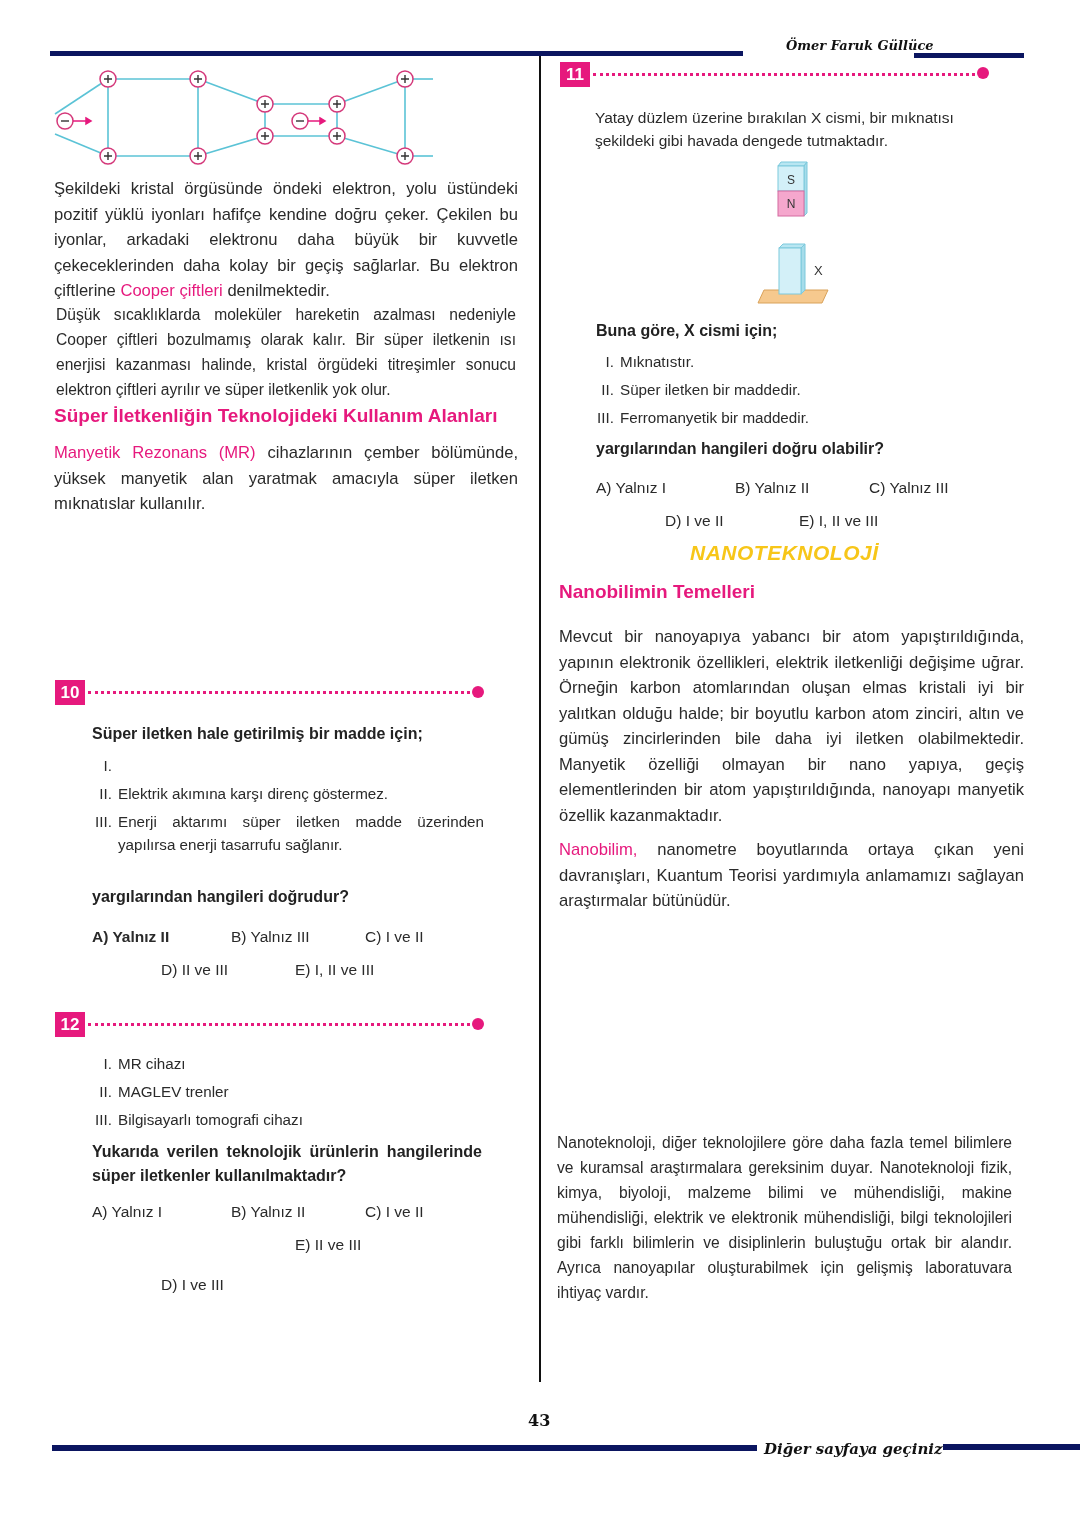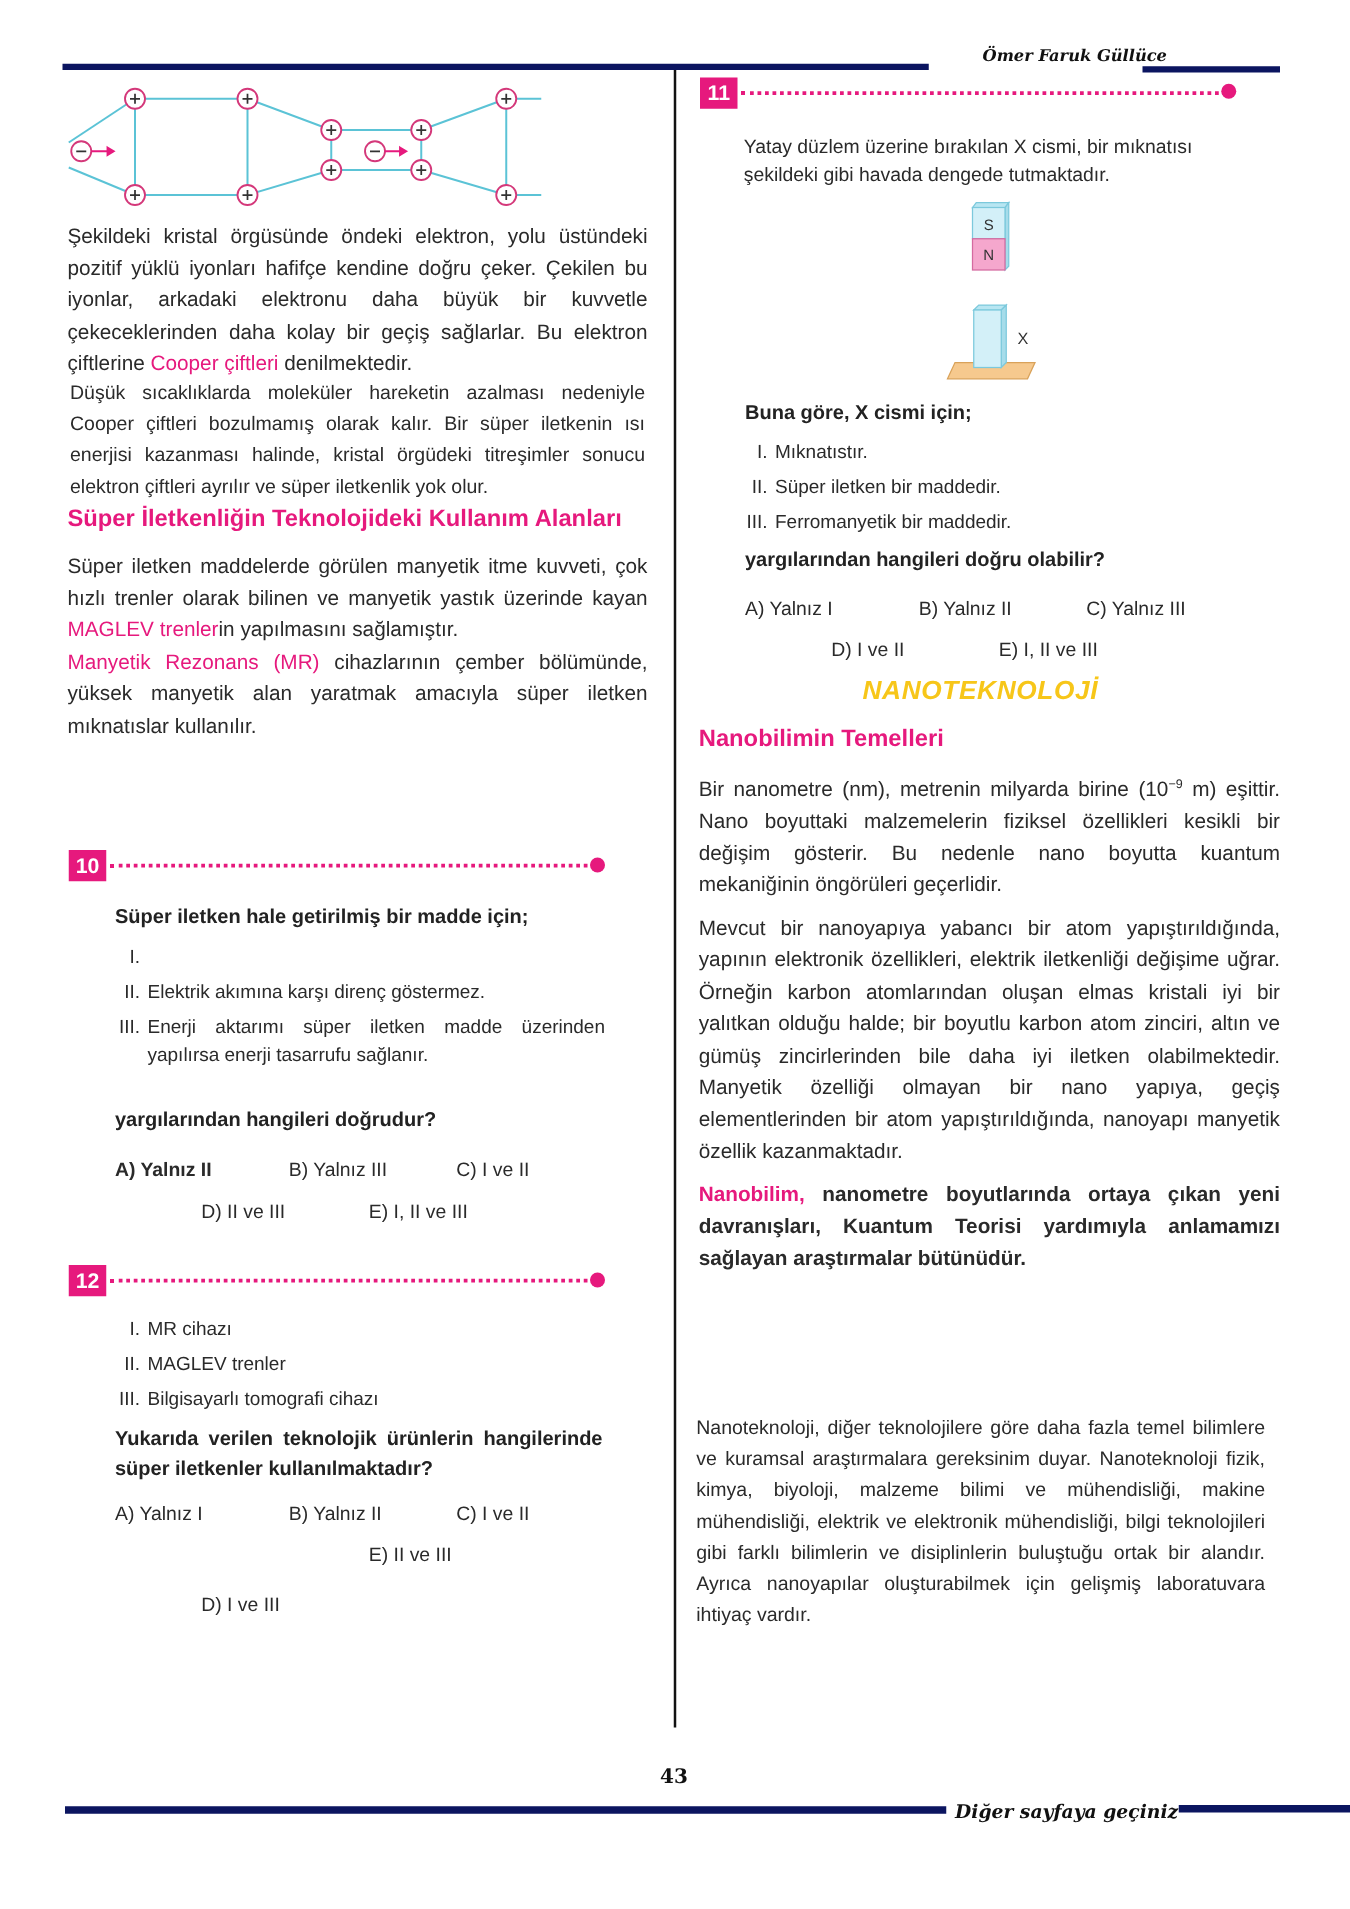--- a/index.html
+++ b/index.html
@@ -90,21 +90,20 @@
 </div>
 
 <div class="abs" style="left:54px;top:176px;width:464px;">
   <p class="para"><span>Şekildeki kristal örgüsünde öndeki elektron, yolu üstündeki pozitif yüklü iyonları hafifçe kendine doğru çeker. Çekilen bu iyonlar, arkadaki elektronu daha büyük bir kuvvetle çekeceklerinden daha kolay bir geçiş sağlarlar. Bu elektron çiftlerine </span><span class="pink">Cooper çiftleri</span><span> denilmektedir.</span></p>
 </div>
 <div class="abs" style="left:56px;top:302px;width:460px;">
   <p class="para sm">Düşük sıcaklıklarda moleküler hareketin azalması nedeniyle Cooper çiftleri bozulmamış olarak kalır. Bir süper iletkenin ısı enerjisi kazanması halinde, kristal örgüdeki titreşimler sonucu elektron çiftleri ayrılır ve süper iletkenlik yok olur.</p>
 </div>
 <div class="abs h2" style="left:54px;top:405px;">Süper İletkenliğin Teknolojideki Kullanım Alanları</div>
 <div class="abs" style="left:54px;top:440px;width:464px;">
-  <p class="para"><span>Süper iletken maddelerde görülen manyetik itme kuvveti, çok hızlı trenler olarak bilinen ve manyetik yastık üzerinde kayan </span><span class="pink">MAGLEV trenler</span><span>in yapılmasını sağlamıştır.</span></p>
   <p class="para"><span class="pink">Manyetik Rezonans (MR)</span><span> cihazlarının çember bölümünde, yüksek manyetik alan yaratmak amacıyla süper iletken mıknatıslar kullanılır.</span></p>
 </div>
 
 <div class="qnum" style="left:55px;top:680px;">10</div>
 <div class="qline" style="left:88px;top:691px;width:388px;"></div>
 <div class="qdot" style="left:472px;top:686px;"></div>
 <div class="abs qtitle" style="left:92px;top:725px;">Süper iletken hale getirilmiş bir madde için;</div>
 <div class="abs" style="left:84px;top:754px;width:400px;">
   <div class="item">
       <span class="rn">I.</span>
@@ -189,23 +188,22 @@
 <div class="opt" style="left:596px;top:479px;">A) Yalnız I</div>
 <div class="opt" style="left:735px;top:479px;">B) Yalnız II</div>
 <div class="opt" style="left:869px;top:479px;">C) Yalnız III</div>
 <div class="opt" style="left:665px;top:512px;">D) I ve II</div>
 <div class="opt" style="left:799px;top:512px;">E) I, II ve III</div>
 
 <div class="abs" style="left:690px;top:541px;font-size:21px;font-weight:bold;font-style:italic;color:#f7c619;letter-spacing:0.5px;">NANOTEKNOLOJİ</div>
 <div class="abs h2" style="left:559px;top:581px;">Nanobilimin Temelleri</div>
 
 <div class="abs" style="left:559px;top:615px;width:465px;">
-  <p class="para"><span>Bir nanometre (nm), metrenin milyarda birine (10</span><sup style="font-size:10px;">−9</sup><span> m) eşittir. Nano boyuttaki malzemelerin fiziksel özellikleri kesikli bir değişim gösterir. Bu nedenle nano boyutta kuantum mekaniğinin öngörüleri geçerlidir.</span></p>
   <p class="para" style="margin-top:9px;">Mevcut bir nanoyapıya yabancı bir atom yapıştırıldığında, yapının elektronik özellikleri, elektrik iletkenliği değişime uğrar. Örneğin karbon atomlarından oluşan elmas kristali iyi bir yalıtkan olduğu halde; bir boyutlu karbon atom zinciri, altın ve gümüş zincirlerinden bile daha iyi iletken olabilmektedir. Manyetik özelliği olmayan bir nano yapıya, geçiş elementlerinden bir atom yapıştırıldığında, nanoyapı manyetik özellik kazanmaktadır.</p>
-  <p class="para" style="margin-top:9px;font-weight:bold;"><span class="pink">Nanobilim,</span><span> nanometre boyutlarında ortaya çıkan yeni davranışları, Kuantum Teorisi yardımıyla anlamamızı sağlayan araştırmalar bütünüdür.</span></p>
+  <p class="para" style="margin-top:9px;"><span class="pink">Nanobilim,</span><span> nanometre boyutlarında ortaya çıkan yeni davranışları, Kuantum Teorisi yardımıyla anlamamızı sağlayan araştırmalar bütünüdür.</span></p>
 </div>
 <div class="abs" style="left:557px;top:1130px;width:455px;">
   <p class="para sm">Nanoteknoloji, diğer teknolojilere göre daha fazla temel bilimlere ve kuramsal araştırmalara gereksinim duyar. Nanoteknoloji fizik, kimya, biyoloji, malzeme bilimi ve mühendisliği, makine mühendisliği, elektrik ve elektronik mühendisliği, bilgi teknolojileri gibi farklı bilimlerin ve disiplinlerin buluştuğu ortak bir alandır. Ayrıca nanoyapılar oluşturabilmek için gelişmiş laboratuvara ihtiyaç vardır.</p>
 </div>
 
 <div class="abs hand" style="left:528px;top:1411px;font-size:16px;font-style:normal;">43</div>
 <div class="abs navy" style="left:52px;top:1445px;width:705px;height:6px;"></div>
 <div class="abs hand" style="left:764px;top:1440px;font-size:15px;">Diğer sayfaya geçiniz</div>
 <div class="abs navy" style="left:943px;top:1444px;width:137px;height:6px;"></div>
 

